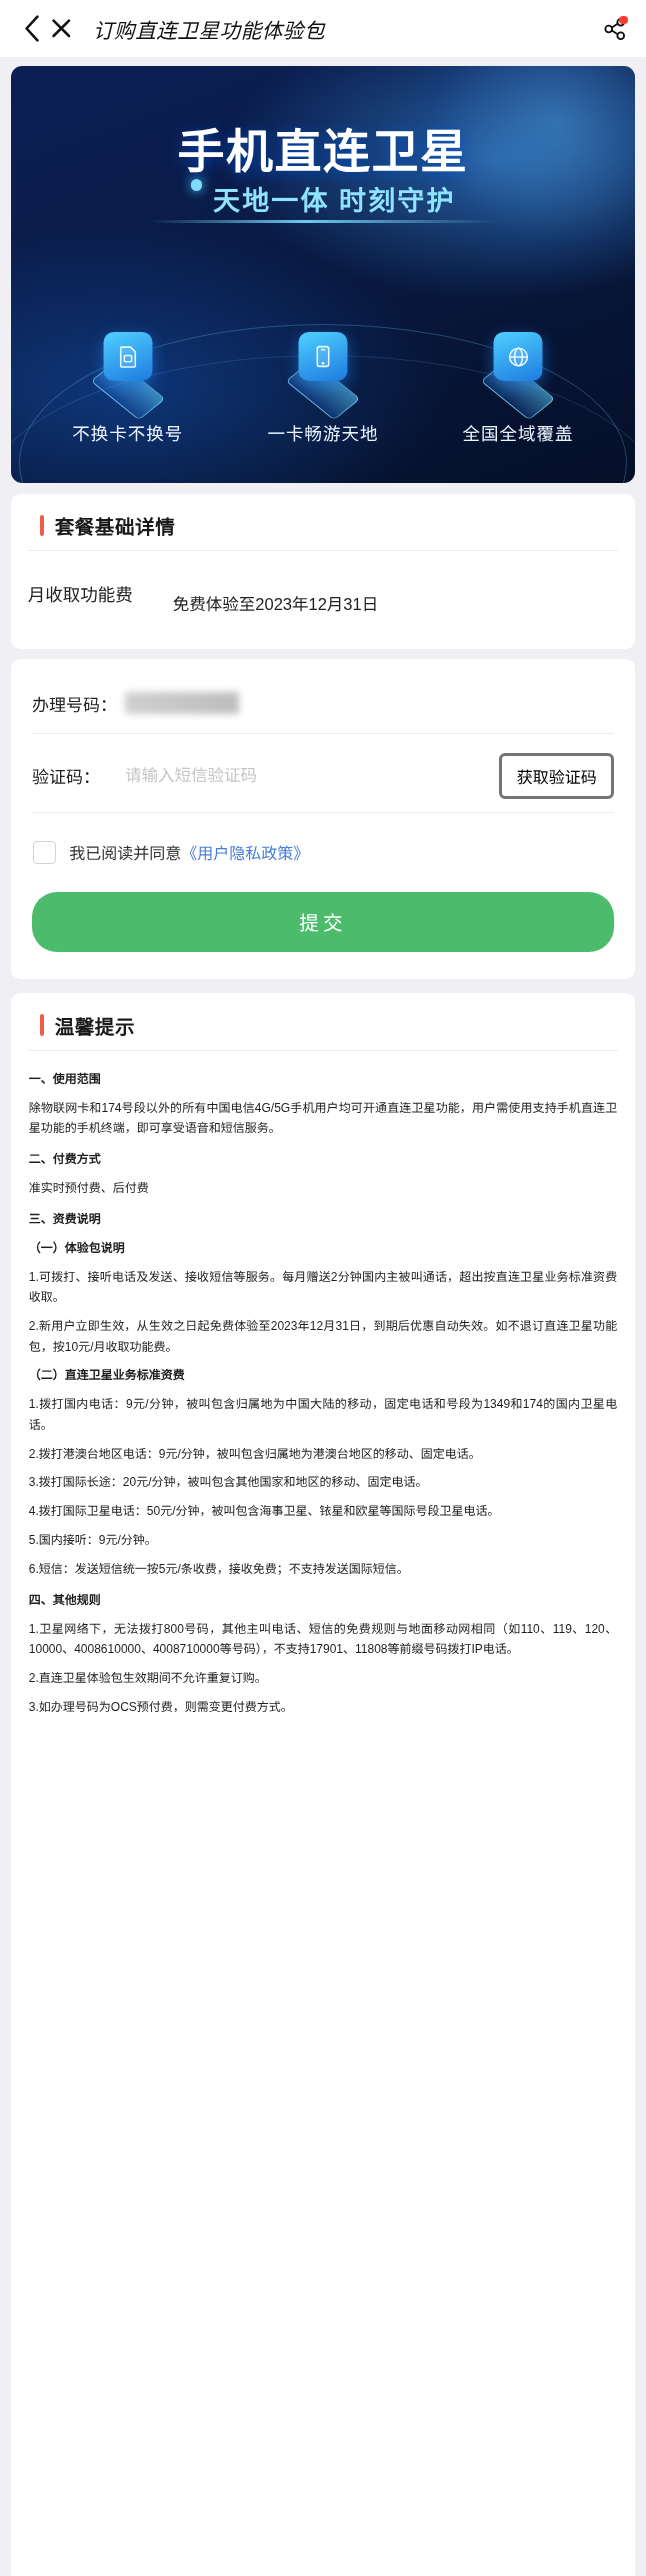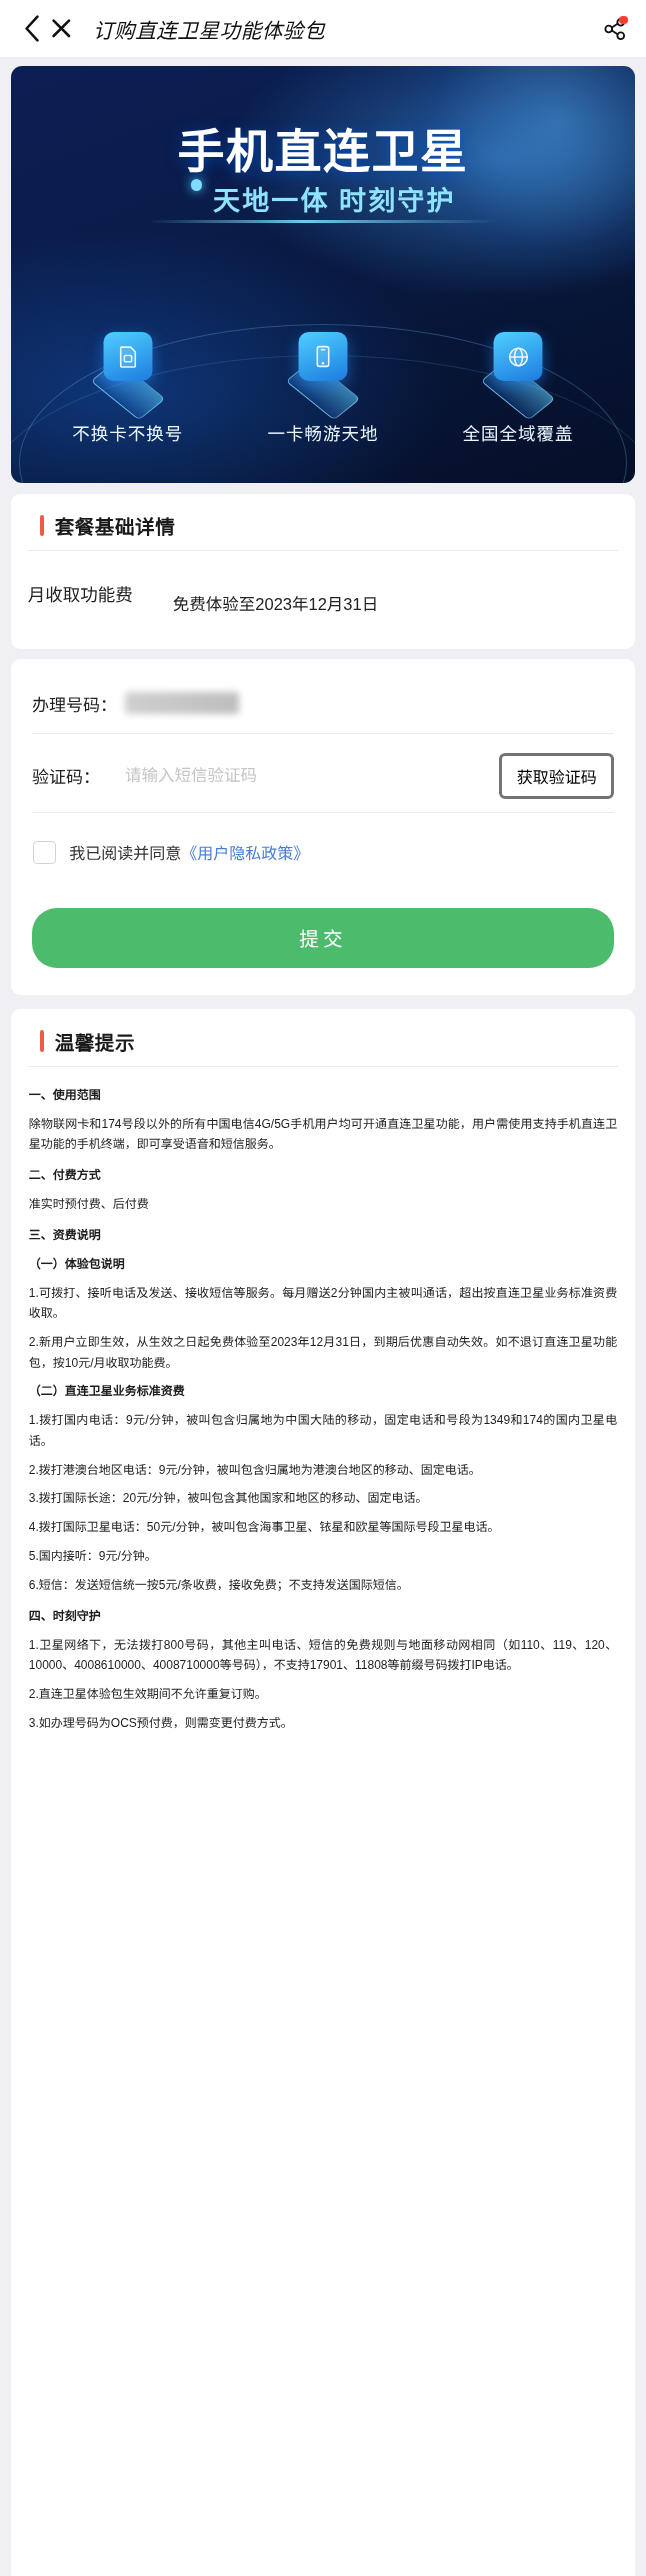--- a/index.html
+++ b/index.html
@@ -327,21 +327,21 @@
   }
   .agree-link {
     font-size: 16px;
     color: #4a7fd6;
     white-space: nowrap;
     cursor: pointer;
   }
   .submit-btn {
     display: block;
     width: 100%;
-    margin-top: 38px;
+    margin-top: 22px;
     background: #4cbc6c;
     color: #fff;
     font-size: 19.6px;
     border: none;
     border-radius: 25px;
     padding: 15.5px 0;
     letter-spacing: 4.1px;
     font-family: "Liberation Sans", sans-serif;
     cursor: pointer;
   }
@@ -502,21 +502,21 @@
         <p class="sub">（一）体验包说明</p>
         <p class="">1.可拨打、接听电话及发送、接收短信等服务。每月赠送2分钟国内主被叫通话，超出按直连卫星业务标准资费收取。</p>
         <p class="">2.新用户立即生效，从生效之日起免费体验至2023年12月31日，到期后优惠自动失效。如不退订直连卫星功能包，按10元/月收取功能费。</p>
         <p class="sub">（二）直连卫星业务标准资费</p>
         <p class="">1.拨打国内电话：9元/分钟，被叫包含归属地为中国大陆的移动，固定电话和号段为1349和174的国内卫星电话。</p>
         <p class="">2.拨打港澳台地区电话：9元/分钟，被叫包含归属地为港澳台地区的移动、固定电话。</p>
         <p class="">3.拨打国际长途：20元/分钟，被叫包含其他国家和地区的移动、固定电话。</p>
         <p class="">4.拨打国际卫星电话：50元/分钟，被叫包含海事卫星、铱星和欧星等国际号段卫星电话。</p>
         <p class="">5.国内接听：9元/分钟。</p>
         <p class="">6.短信：发送短信统一按5元/条收费，接收免费；不支持发送国际短信。</p>
-        <p class="h">四、时刻守护</p>
+        <p class="h">四、其他规则</p>
         <p class="">1.卫星网络下，无法拨打800号码，其他主叫电话、短信的免费规则与地面移动网相同（如110、119、120、10000、4008610000、4008710000等号码），不支持17901、11808等前缀号码拨打IP电话。</p>
         <p class="">2.直连卫星体验包生效期间不允许重复订购。</p>
         <p class="">3.如办理号码为OCS预付费，则需变更付费方式。</p>
       </div>
   </div>
 
 </div>
 
 
 </body></html>

